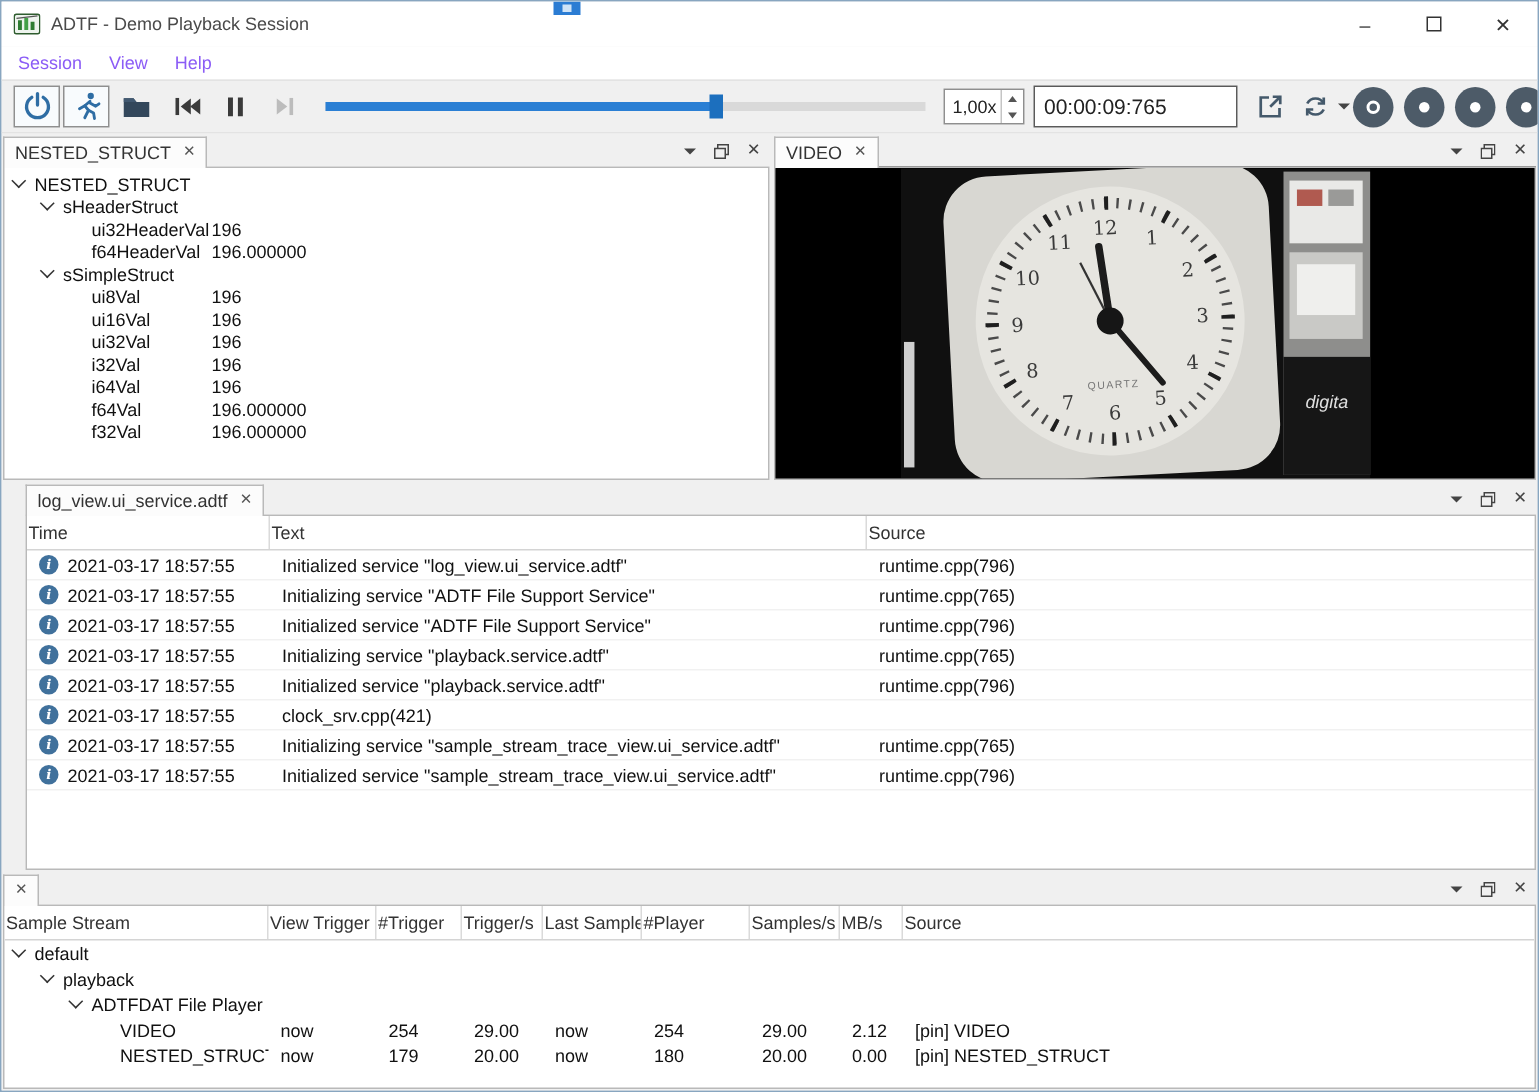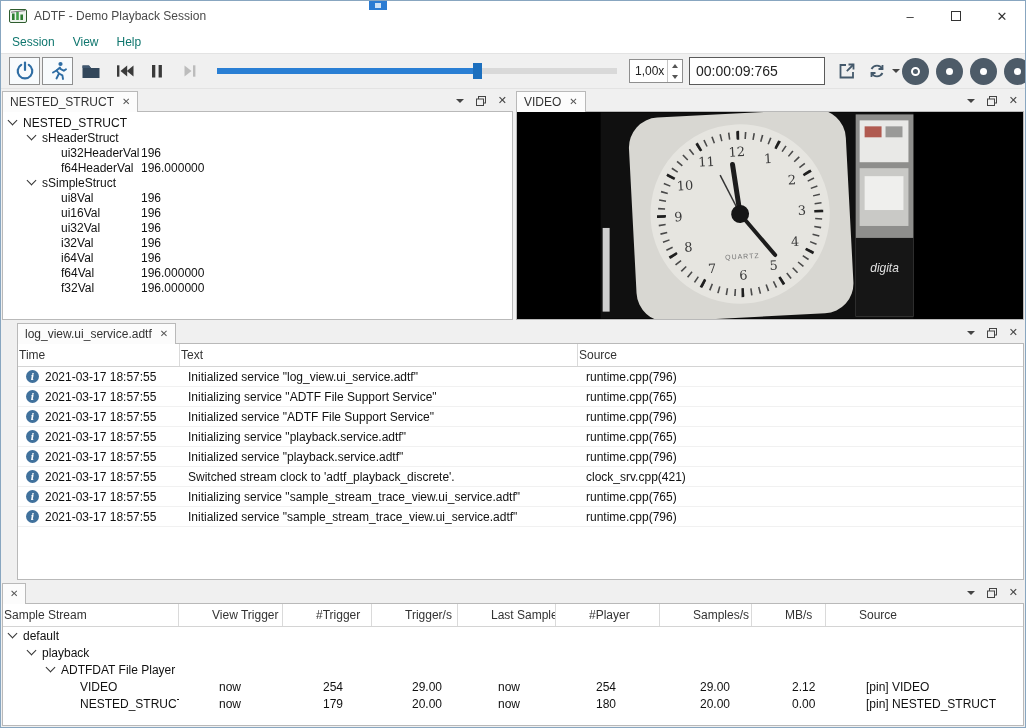--- a/index.html
+++ b/index.html
@@ -13,21 +13,21 @@
   .app-icon { width:18px; height:18px; margin-right:7px; display:flex; flex:none; }
   .title { color:#4a4a4a; }
   .win-controls { margin-left:auto; display:flex; height:100%; }
   .win-btn { width:46px; height:100%; display:flex; align-items:center; justify-content:center;
              color:#333; font-size:13px; cursor:default; }
   .max-glyph { width:10px; height:10px; border:1px solid #333; display:inline-block; }
   .peek { position:absolute; top:0; left:368px; width:18px; height:9px; background:#2b7cd3; z-index:20; }
   .peek::after { content:""; position:absolute; left:6px; top:2px; width:6px; height:5px; background:#cfe3f7; }
 
   
-  .menubar { height:22px; background:#ffffff; display:flex; align-items:center; padding-left:2px; color:#0f766e; }
+  .menubar { height:22px; background:#ffffff; display:flex; align-items:center; padding-left:2px; color:#8b5cf6; }
   .menu-item { padding:0 9px; height:100%; display:flex; align-items:center; }
 
   
   .toolbar { height:36px; background:#f0f0f0; border-top:1px solid #e3e3e3; border-bottom:1px solid #e3e3e3;
              display:flex; align-items:center; padding:0 8px; gap:2px; }
   .tb-btn { width:31px; height:28px; display:flex; align-items:center; justify-content:center; flex:none; }
   .tb-btn.checked { border:1px solid #8f8f8f; background:#f8fbfd; }
   .slider-wrap { width:400px; margin:0 10px; position:relative; height:16px; flex:none; }
   .slider-groove { position:absolute; top:5px; left:0; right:0; height:6px; background:#d9d9d9; }
   .slider-fill { height:100%; background:#2a7fd4; }
@@ -73,21 +73,21 @@
   .tree { padding-top:3px; }
   .tree-row { height:15px; display:flex; align-items:center; white-space:nowrap; position:relative; }
   .t-indent { flex:none; display:inline-block; }
   .chev { width:7px; height:7px; border-right:1.5px solid #333; border-bottom:1.5px solid #333;
           transform:rotate(45deg); flex:none; margin:-4px 7px 0 0; }
   .t-label { color:#111; }
   .t-value { position:absolute; left:138px; color:#111; }
 
   
   .grid-log   { display:grid; grid-template-columns:162px 398px 1fr; }
-  .grid-trace { display:grid; grid-template-columns:176px 72px 57px 54px 66px 72px 60px 42px 1fr;gap:32px; }
+  .grid-trace { display:grid; grid-template-columns:176px 72px 57px 54px 66px 72px 60px 42px 1fr; }
   .thead { height:23px; background:#fff; border-bottom:1px solid #d4d4d4; color:#333; }
   .thead .hcell { display:flex; align-items:center; padding-left:1px; border-right:1px solid #dadada;
                   height:100%; overflow:hidden; white-space:nowrap; }
   .thead .hcell:last-child { border-right:none; }
   .trow { align-items:center; }
   .log-row { height:20px; border-bottom:1px solid #f1f1f1; }
   .trace-row { height:17px; }
   .rcell { display:flex; align-items:center; padding-left:8px; overflow:hidden; white-space:nowrap; color:#111; }
   .cell-first { padding-left:0; }
   .info-icon { width:13px; height:13px; border-radius:50%; background:#40719c; color:#fff;
@@ -470,21 +470,20 @@
             </span>
             <span class="rcell">Initialized service "playback.service.adtf"</span>
             <span class="rcell">runtime.cpp(796)</span>
           </div>
 
           <div class="grid-log trow log-row">
             <span class="rcell">
               <span class="info-icon">i</span>
               <span>2021-03-17 18:57:55</span>
             </span>
-            <span class="rcell">Switched stream clock to 'adtf_playback_discrete'.</span>
             <span class="rcell">clock_srv.cpp(421)</span>
           </div>
 
           <div class="grid-log trow log-row">
             <span class="rcell">
               <span class="info-icon">i</span>
               <span>2021-03-17 18:57:55</span>
             </span>
             <span class="rcell">Initializing service "sample_stream_trace_view.ui_service.adtf"</span>
             <span class="rcell">runtime.cpp(765)</span>

